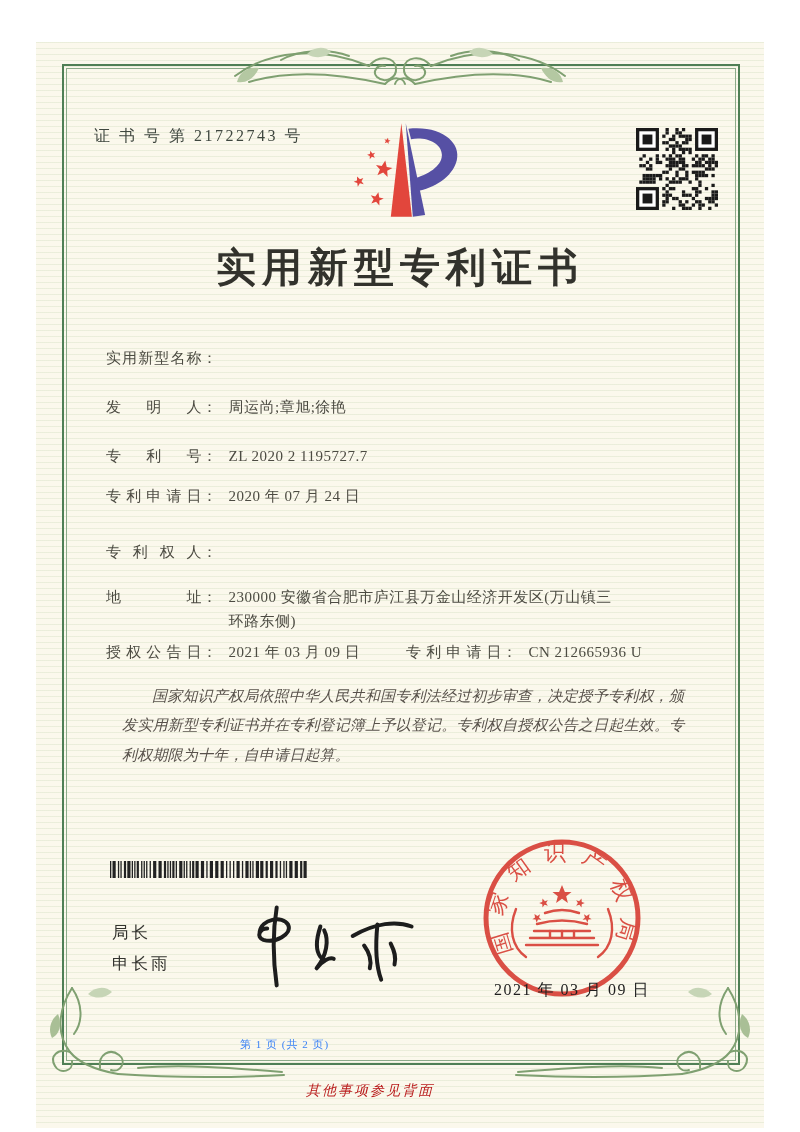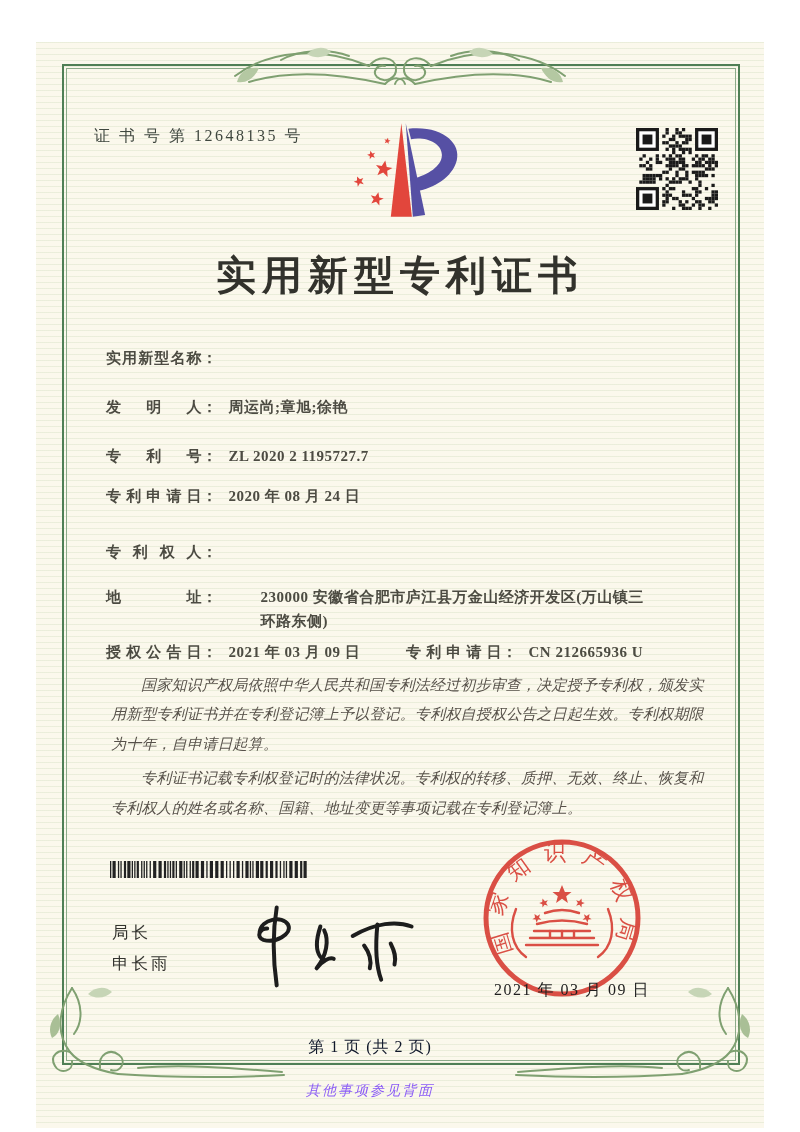--- a/index.html
+++ b/index.html
@@ -12,41 +12,41 @@
              #fbf8ec;}
   
   #frame{position:absolute;left:62px;top:64px;width:678px;height:1001px;box-sizing:border-box;
          border:2.5px solid #4f7f55;}
   #frame .inner{position:absolute;left:2px;top:2px;right:2px;bottom:2px;border:1px solid #8cab89;}
   .orn{position:absolute;pointer-events:none;}
   .abs{position:absolute;}
   
   #certno{left:94px;top:126px;font-size:16px;letter-spacing:2.5px;color:#3f473f;}
   
-  #title{left:0;width:800px;top:248px;text-align:center;font-size:40px;letter-spacing:6px;
+  #title{left:0;width:800px;top:240px;text-align:center;font-size:40px;letter-spacing:6px;
          color:#32322c;font-weight:600;}
   
   .frow{position:absolute;left:106px;display:flex;align-items:flex-start;
-        font-size:15px;line-height:24px;color:#4c4b42;letter-spacing:0.5px;font-weight:bold;}
+        font-size:15px;line-height:24px;color:#4c4b42;letter-spacing:0.5px;}
   .flabel{display:inline-block;width:96px;text-align:justify;text-align-last:justify;flex:none;}
   .fcolon{flex:none;margin-right:11px;}
   .fvalue{display:inline-block;}
-  .fvalue.wrap{width:394px;margin-left:32px;}
+  .fvalue.wrap{width:394px;}
   
   #notice{left:106px;top:666px;width:604px;font-size:15px;line-height:29.4px;
           font-style:italic;color:#57514a;letter-spacing:0.2px;}
-  #notice p{margin:5px;text-indent:2em;}
+  #notice p{margin:16px;text-indent:2em;}
   
   .signline{left:112px;font-size:16.5px;font-family:Liberation Mono, monospace;color:#33332e;letter-spacing:3px;}
   
   #sealdate{left:494px;top:980px;font-size:16px;letter-spacing:1.5px;color:#1f1f1f;}
   
-  #pageinfo{left:240px;width:260px;top:1037px;text-align:center;font-size:16px;letter-spacing:1px;color:#0f172a;}
+  #pageinfo{left:240px;width:260px;top:1037px;font-size:11px;letter-spacing:1px;color:#3b82f6;}
   #backnote{left:240px;width:260px;top:1082px;text-align:center;font-size:14px;letter-spacing:2px;
-            font-style:italic;color:#8b5cf6;}
+            font-style:italic;color:#b91c1c;}
 </style>
 </head>
 <body>
 
 <div id="page">
 
   <div id="texture"></div>
   <div id="frame">
       <div class="inner"></div>
     </div>
@@ -80,21 +80,21 @@
     <use href="#garhalf"></use>
     <use href="#garhalf" transform="translate(342,0) scale(-1,1)"></use>
   </svg>
   <svg class="orn" style="left:42px;top:984px" width="246" height="98" viewBox="0 0 246 98">
     <use href="#cornerflor"></use>
   </svg>
   <svg class="orn" style="left:512px;top:984px" width="246" height="98" viewBox="0 0 246 98">
     <use href="#cornerflor" transform="translate(246,0) scale(-1,1)"></use>
   </svg>
 
-  <div class="abs" id="certno">证 书 号 第 12648135 号</div>
+  <div class="abs" id="certno">证 书 号 第 21722743 号</div>
 
   <svg class="abs" style="left:338px;top:114px" width="132" height="112" viewBox="0 0 150 118">
     <polygon points="72,6 60,112 84,112" fill="#e2463c"></polygon>
     <polygon points="77,6 99,110 85,112" fill="#5650a4"></polygon>
     <path d="M80,12 C118,8 140,28 135,48 C130,68 108,80 90,83 L88,68 C106,63 119,52 118,41 C117,28 100,21 83,24 Z" fill="#5650a4"></path>
     <g fill="#e2463c">
       <use href="#star5" transform="translate(56,26) scale(0.38) rotate(12)"></use>
       <use href="#star5" transform="translate(38,42) scale(0.5) rotate(-14)"></use>
       <use href="#star5" transform="translate(52,58) scale(1.0) rotate(10)"></use>
       <use href="#star5" transform="translate(24,72) scale(0.62) rotate(-22)"></use>
@@ -316,21 +316,21 @@
     <span class="fvalue">周运尚;章旭;徐艳</span>
   </div>
   <div class="frow" style="top:444px">
     <span class="flabel">专利号</span>
       <span class="fcolon">：</span>
     <span class="fvalue">ZL 2020 2 1195727.7</span>
   </div>
   <div class="frow" style="top:484px">
     <span class="flabel">专利申请日</span>
       <span class="fcolon">：</span>
-    <span class="fvalue">2020 年 08 月 24 日</span>
+    <span class="fvalue">2020 年 07 月 24 日</span>
   </div>
   <div class="frow" style="top:540px">
     <span class="flabel">专利权人</span>
       <span class="fcolon">：</span>
   </div>
   <div class="frow" style="top:585px">
     <span class="flabel">地址</span>
       <span class="fcolon">：</span>
     <span class="fvalue wrap">230000 安徽省合肥市庐江县万金山经济开发区(万山镇三环路东侧)</span>
   </div>
@@ -341,21 +341,20 @@
     <span class="fvalue">2021 年 03 月 09 日</span>
   </div>
   <div class="frow" style="top:640px;left:406px">
     <span class="flabel">专利申请日</span>
       <span class="fcolon">：</span>
     <span class="fvalue">CN 212665936 U</span>
   </div>
 
   <div class="abs" id="notice">
     <p>国家知识产权局依照中华人民共和国专利法经过初步审查，决定授予专利权，颁发实用新型专利证书并在专利登记簿上予以登记。专利权自授权公告之日起生效。专利权期限为十年，自申请日起算。</p>
-    <p>专利证书记载专利权登记时的法律状况。专利权的转移、质押、无效、终止、恢复和专利权人的姓名或名称、国籍、地址变更等事项记载在专利登记簿上。</p>
   </div>
 
   <svg class="abs" style="left:110px;top:861px" width="200" height="17" viewBox="0 0 200 17" id="bcsvg">
       <rect x="0" y="0" width="1.3" height="17" fill="#222222"></rect>
       <rect x="2.5" y="0" width="3.2" height="17" fill="#222222"></rect>
       <rect x="7.9" y="0" width="1.3" height="17" fill="#222222"></rect>
       <rect x="10.4" y="0" width="1.3" height="17" fill="#222222"></rect>
       <rect x="13.9" y="0" width="2.2" height="17" fill="#222222"></rect>
       <rect x="17.3" y="0" width="3.2" height="17" fill="#222222"></rect>
       <rect x="21.700000000000003" y="0" width="1.3" height="17" fill="#222222"></rect>

